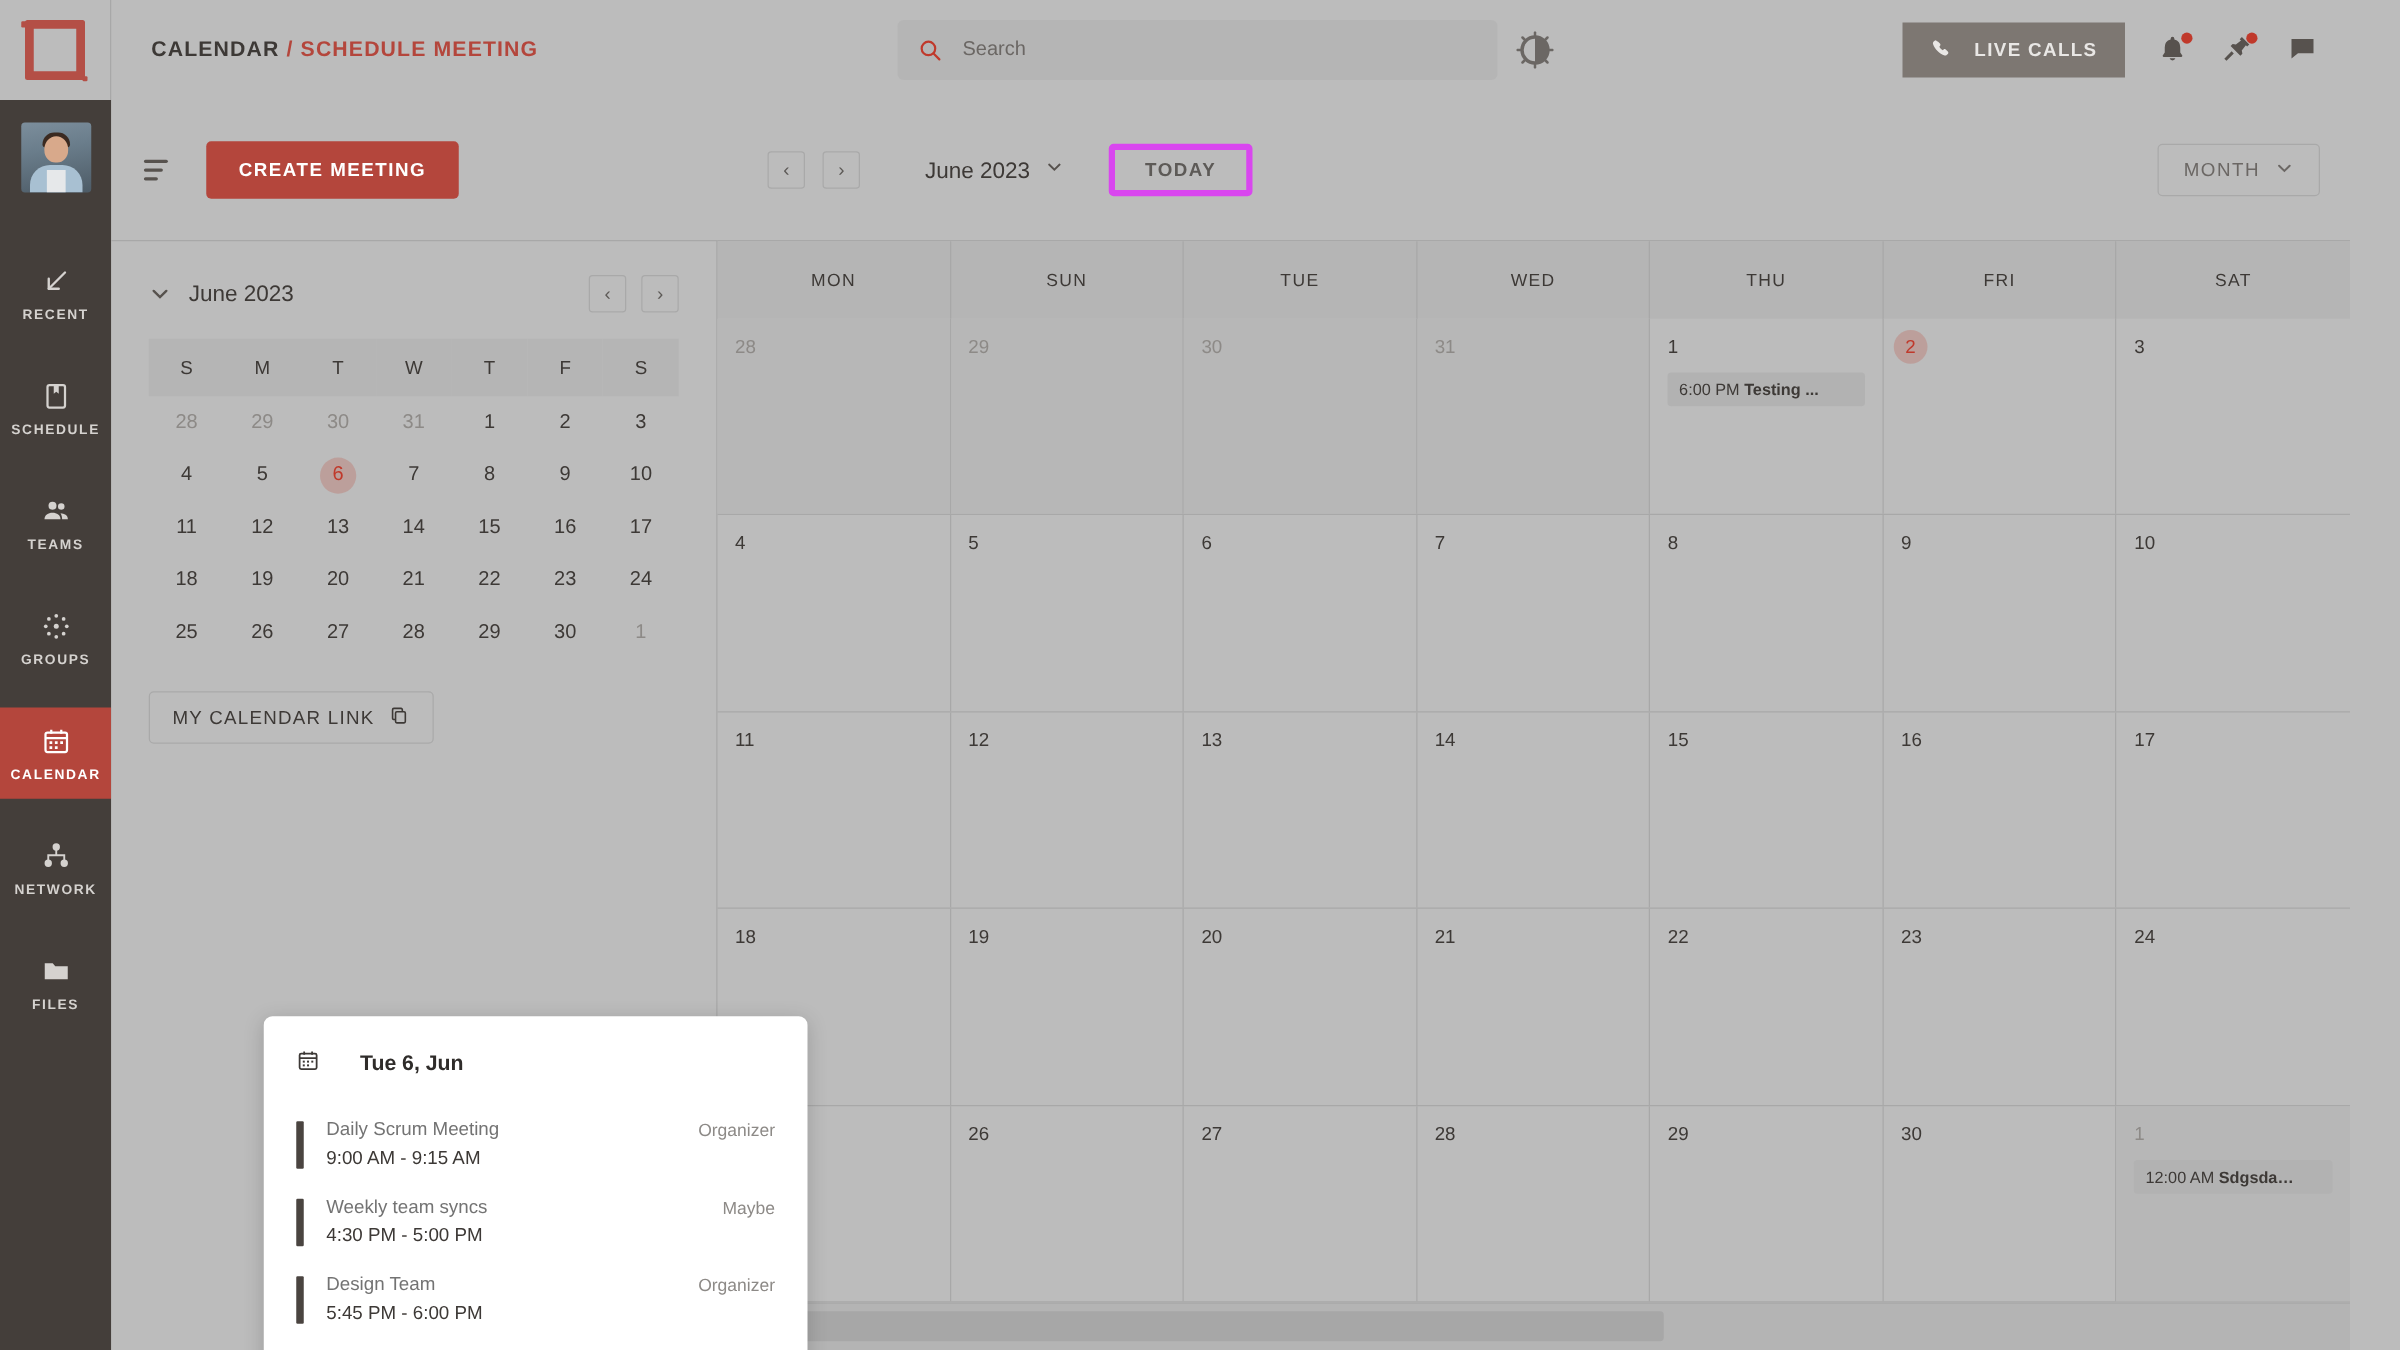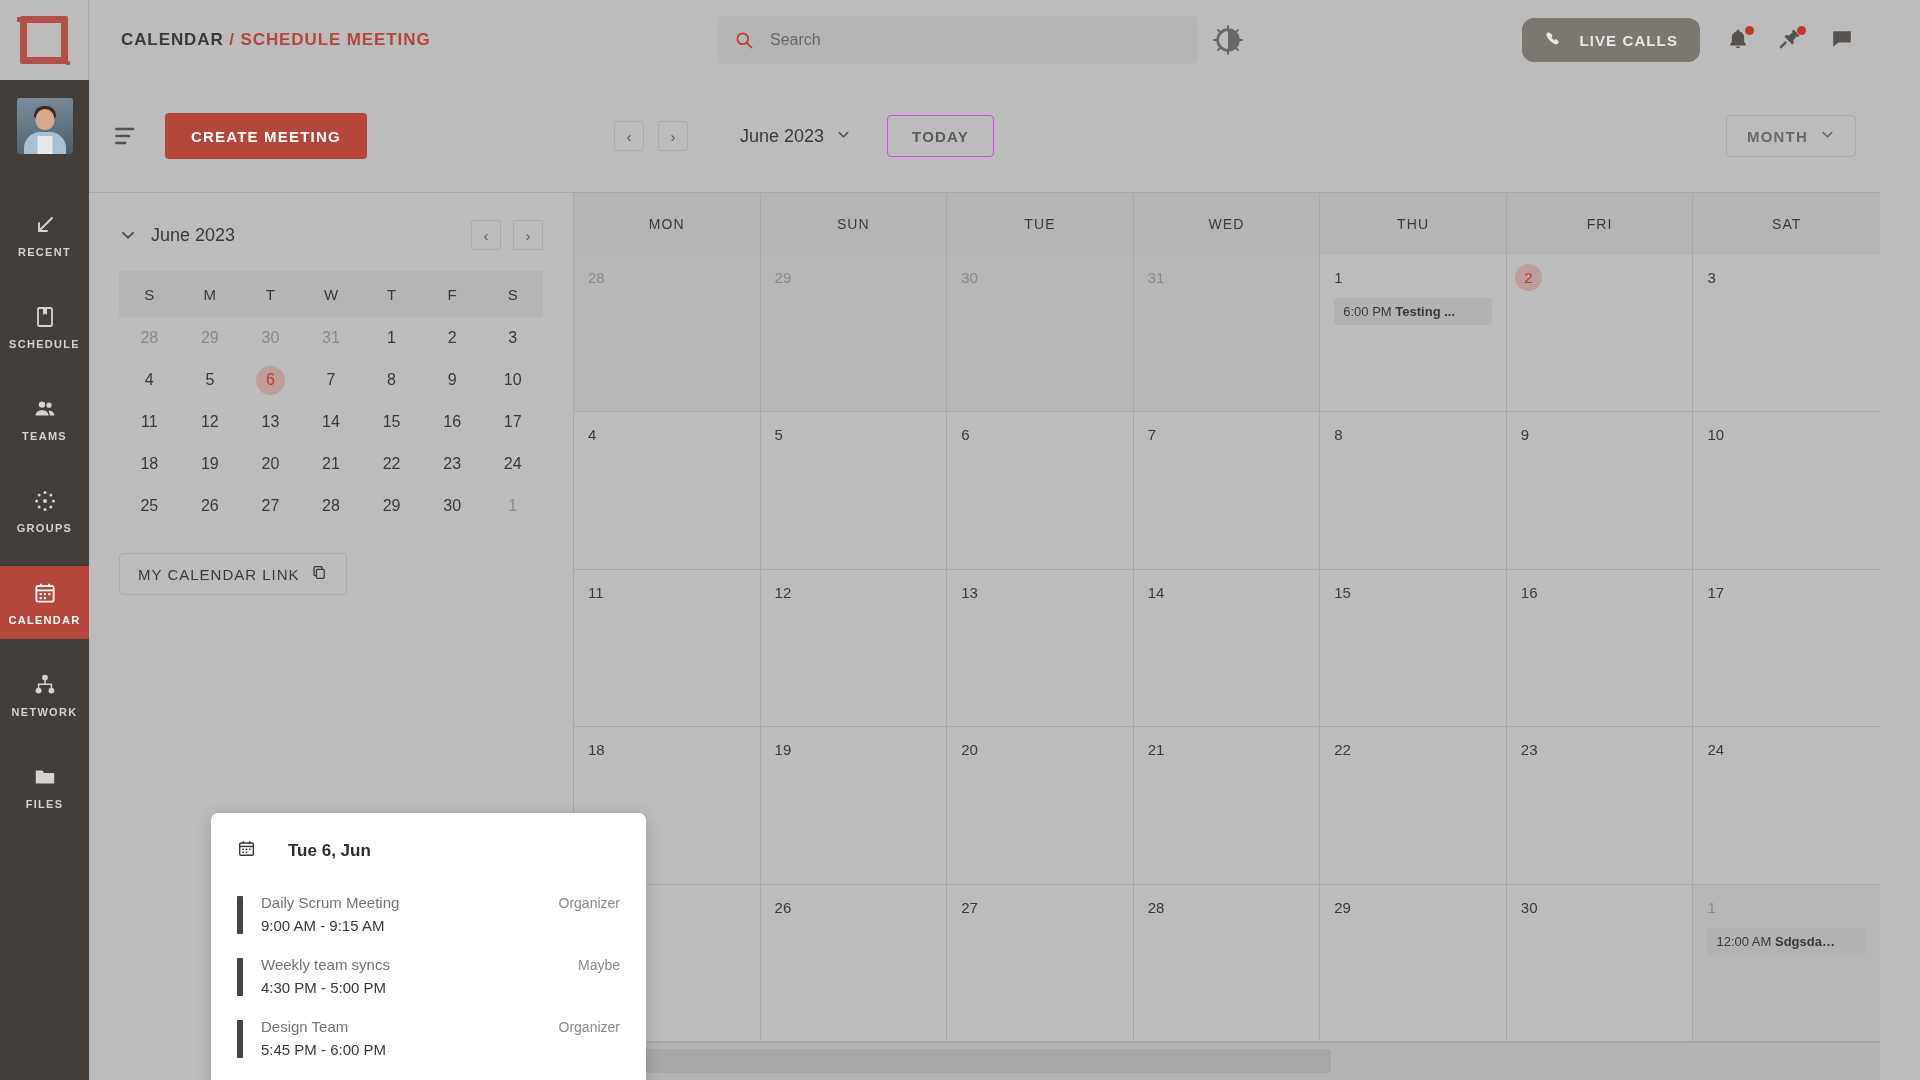--- a/index.html
+++ b/index.html
@@ -63,21 +63,21 @@
     position: absolute; left: 1213px; top: 25px;
     width: 30px; height: 30px; cursor: pointer;
   }
 
   .right-tools {
     position: absolute; right: 24px; top: 0; height: 80px;
     display: flex; align-items: center; gap: 26px;
   }
   .live-btn {
     background: #7d7772; color: #e9e7e5;
-    border: none; border-radius: 12px;
+    border: none; border-radius: 0;
     height: 44px; padding: 0 22px;
     display: flex; align-items: center; gap: 18px;
     font-size: 15px; font-weight: bold; letter-spacing: 1.1px;
     font-family: "Liberation Sans", sans-serif; cursor: pointer;
   }
   .tool-ico { position: relative; width: 26px; height: 26px; cursor: pointer; }
   .dot-badge {
     position: absolute; top: -1px; right: -2px;
     width: 9px; height: 9px; border-radius: 50%;
     background: #c0392b;
@@ -142,31 +142,31 @@
     color: #5d5a57; font-size: 15px;
     font-family: "Liberation Sans", sans-serif;
   }
   .month-sel {
     display: flex; align-items: center; gap: 12px;
     margin-left: 38px; cursor: pointer;
   }
   .month-sel .mtxt { font-size: 18px; color: #3d3936; }
   .today-btn {
     margin-left: 22px; height: 42px; padding: 0 24px;
-    border: 1px solid #d946ef; border-radius: 4px; background: transparent;
+    border: 5px solid #d946ef; border-radius: 4px; background: transparent;
     font-family: "Liberation Sans", sans-serif;
     font-size: 15px; font-weight: bold; letter-spacing: 1.2px; color: #5d5a57;
     cursor: pointer;
   }
   .view-sel {
     position: absolute; right: 24px;
     height: 42px; padding: 0 20px;
     border: 1px solid #a9a9a9; border-radius: 4px; background: transparent;
     display: flex; align-items: center; gap: 12px;
-    font-size: 15px; font-weight: bold; letter-spacing: 1.2px; color: #6b6764;
+    font-size: 15px; font-weight: normal; letter-spacing: 1.2px; color: #6b6764;
     cursor: pointer;
   }
 
   .content { flex: 1; display: flex; min-height: 0; position: relative; }
 
   
   .lpanel {
     width: 485px; flex: 0 0 485px;
     border-right: 1px solid #a8a8a8;
     border-top: 1px solid #a8a8a8;

